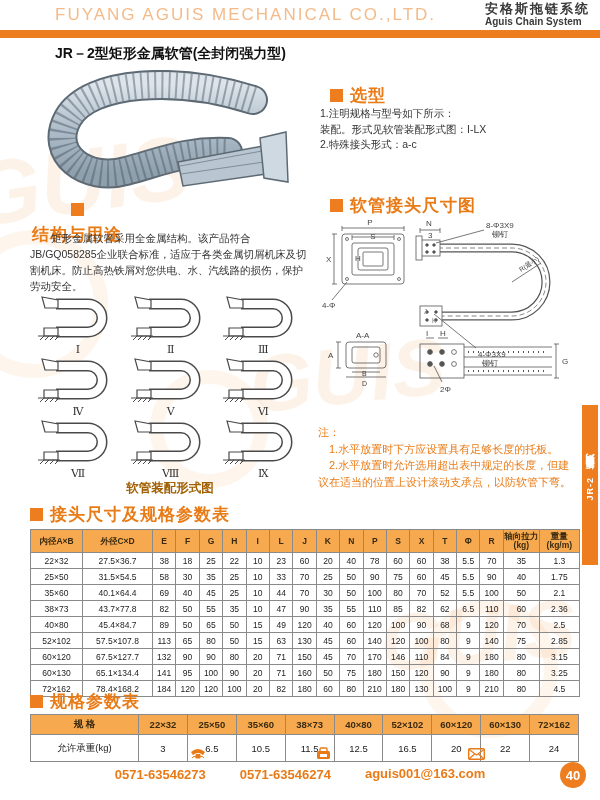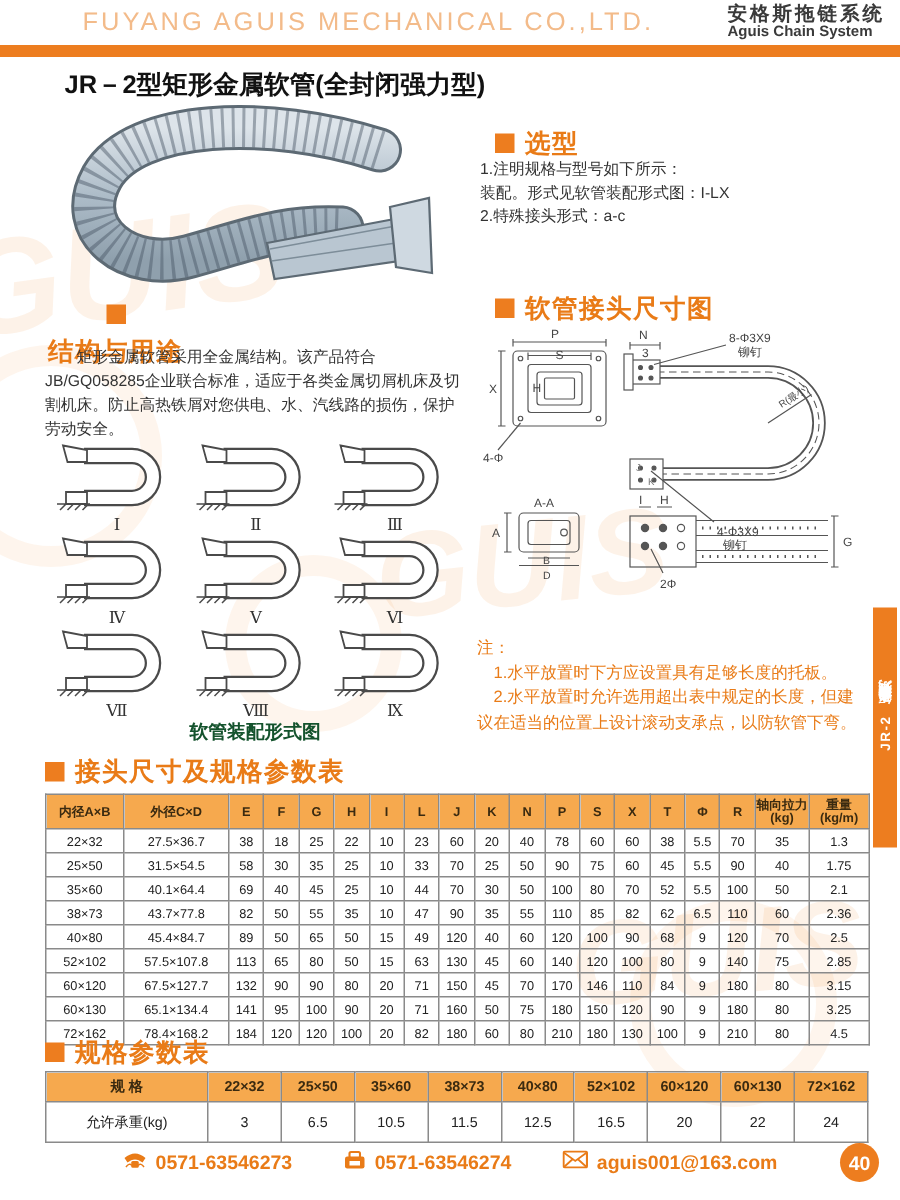--- a/index.html
+++ b/index.html
@@ -8,21 +8,21 @@
     background:#ffffff;font-family:"Liberation Sans","DejaVu Sans",sans-serif;
     color:#222;
   }
   
   .company{position:absolute;left:55px;top:5px;font-size:17px;font-weight:normal;
     letter-spacing:2px;color:#f3bb8a;}
   .brand{position:absolute;right:10px;top:2px;text-align:left;line-height:1.1;}
   .brand-cn{font-size:13px;font-weight:bold;color:#3a3a3a;letter-spacing:2px;}
   .brand-en{font-size:10px;font-weight:bold;color:#3a3a3a;}
   .orange-bar{position:absolute;left:0;top:30px;width:600px;height:8px;background:#ed7d1f;}
-  .page-title{position:absolute;left:43px;top:45px;font-size:17px;font-weight:bold;color:#111;}
+  .page-title{position:absolute;left:55px;top:45px;font-size:14px;font-weight:bold;color:#111;}
 
   
   .wm{position:absolute;color:rgba(237,125,31,0.10);font-weight:bold;font-style:italic;
       pointer-events:none;z-index:0;}
   .wm1{left:-30px;top:130px;font-size:90px;transform:rotate(-8deg);}
   .wm2{left:250px;top:330px;font-size:80px;transform:rotate(-6deg);}
   .wm3{left:380px;top:590px;font-size:80px;transform:rotate(-5deg);}
   .wm-ring{position:absolute;border:14px solid rgba(237,125,31,0.08);border-radius:50%;}
   .wr1{left:-40px;top:230px;width:120px;height:120px;}
   .wr2{left:150px;top:370px;width:90px;height:90px;}
@@ -36,21 +36,21 @@
   
   .photo{position:absolute;left:28px;top:70px;width:265px;height:128px;z-index:1;}
   .structure-body{position:absolute;left:30px;top:230px;width:282px;font-size:10.5px;
       line-height:16px;color:#333;text-indent:2em;z-index:2;}
   .assembly-grid{position:absolute;left:32px;top:292px;width:278px;height:186px;
       display:grid;grid-template-columns:repeat(3,1fr);z-index:2;}
   .hose-cell{position:relative;width:92px;height:62px;}
   .hose-cell .numeral{position:absolute;left:0;right:0;bottom:-2px;text-align:center;
       font-family:"Liberation Serif","DejaVu Serif",serif;font-size:11px;color:#333;}
   .assembly-caption{position:absolute;left:30px;top:480px;width:280px;text-align:center;
-      font-size:12.5px;font-weight:bold;color:#14532d;z-index:2;}
+      font-size:12.5px;font-weight:bold;color:#a16207;z-index:2;}
 
   
   .selection-text{position:absolute;left:320px;top:106px;width:268px;font-size:10.5px;
       line-height:15.5px;color:#333;z-index:2;}
   .selection-text .ind{padding-left:12px;}
   .joint-diagram{position:absolute;left:316px;top:216px;width:268px;height:205px;z-index:2;}
   .notes{position:absolute;left:318px;top:424px;width:258px;font-size:11px;line-height:16.5px;
       color:#e97b17;z-index:2;}
   .notes .n-ind{text-indent:1em;}
 
@@ -76,21 +76,21 @@
 
   
   .side-tab{position:absolute;right:2px;top:405px;width:16px;height:160px;background:#ed7d1f;
       color:#fff;display:flex;align-items:center;justify-content:center;z-index:3;}
   .side-tab span{writing-mode:vertical-rl;transform:rotate(180deg);font-size:9px;
       font-weight:bold;letter-spacing:1px;}
 
   
   .footer{position:absolute;left:0;bottom:18px;width:600px;display:flex;justify-content:center;
       gap:34px;align-items:center;color:#e97b17;font-size:13px;font-weight:bold;z-index:2;}
-  .footer .f-item{display:flex;align-items:flex-start;gap:6px;}
+  .footer .f-item{display:flex;align-items:flex-end;gap:6px;flex-direction:column;}
   .page-num{position:absolute;right:14px;bottom:12px;width:26px;height:26px;border-radius:50%;
       background:#ed7d1f;color:#fff;font-size:13px;font-weight:bold;display:flex;
       align-items:center;justify-content:center;z-index:3;}
 
   svg text{font-family:"Liberation Sans","DejaVu Sans",sans-serif;}
 </style>
 </head>
 <body>
 
 <div class="wm wm1">GUIS</div>

